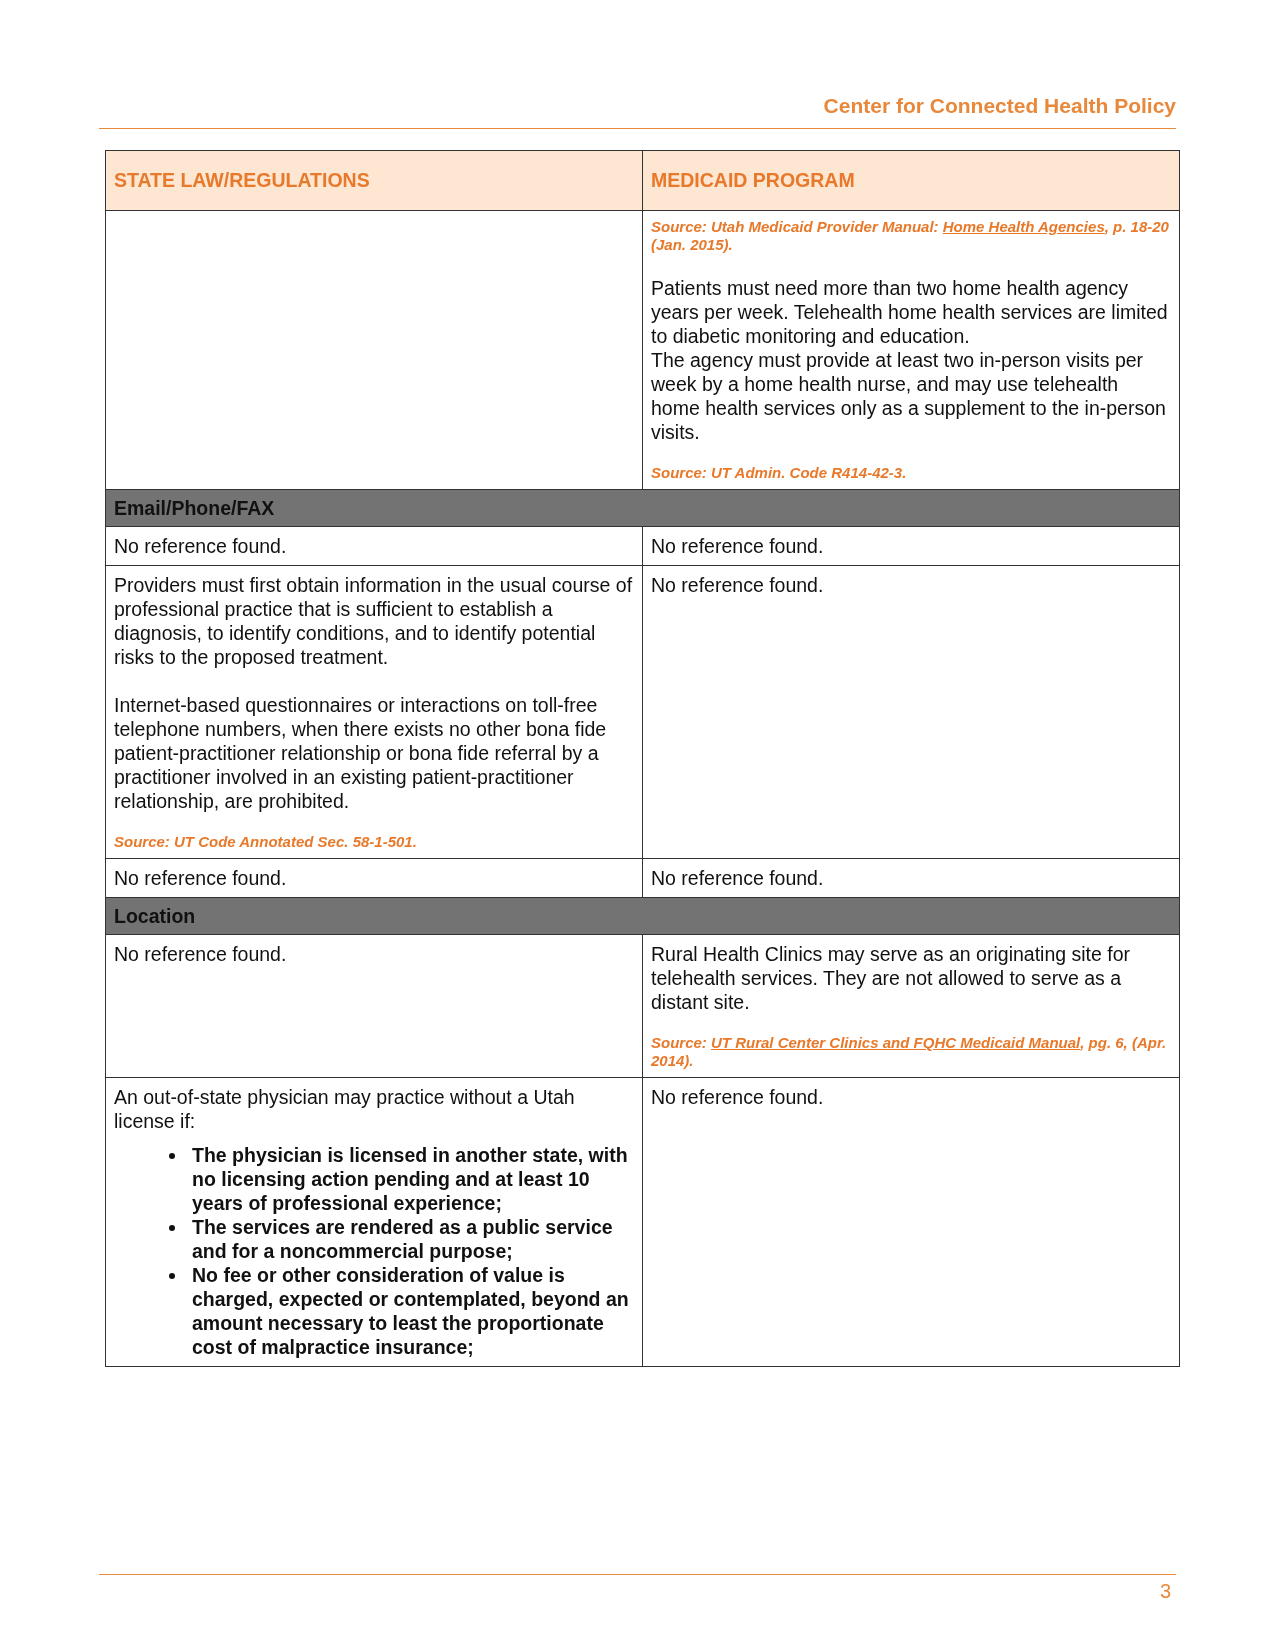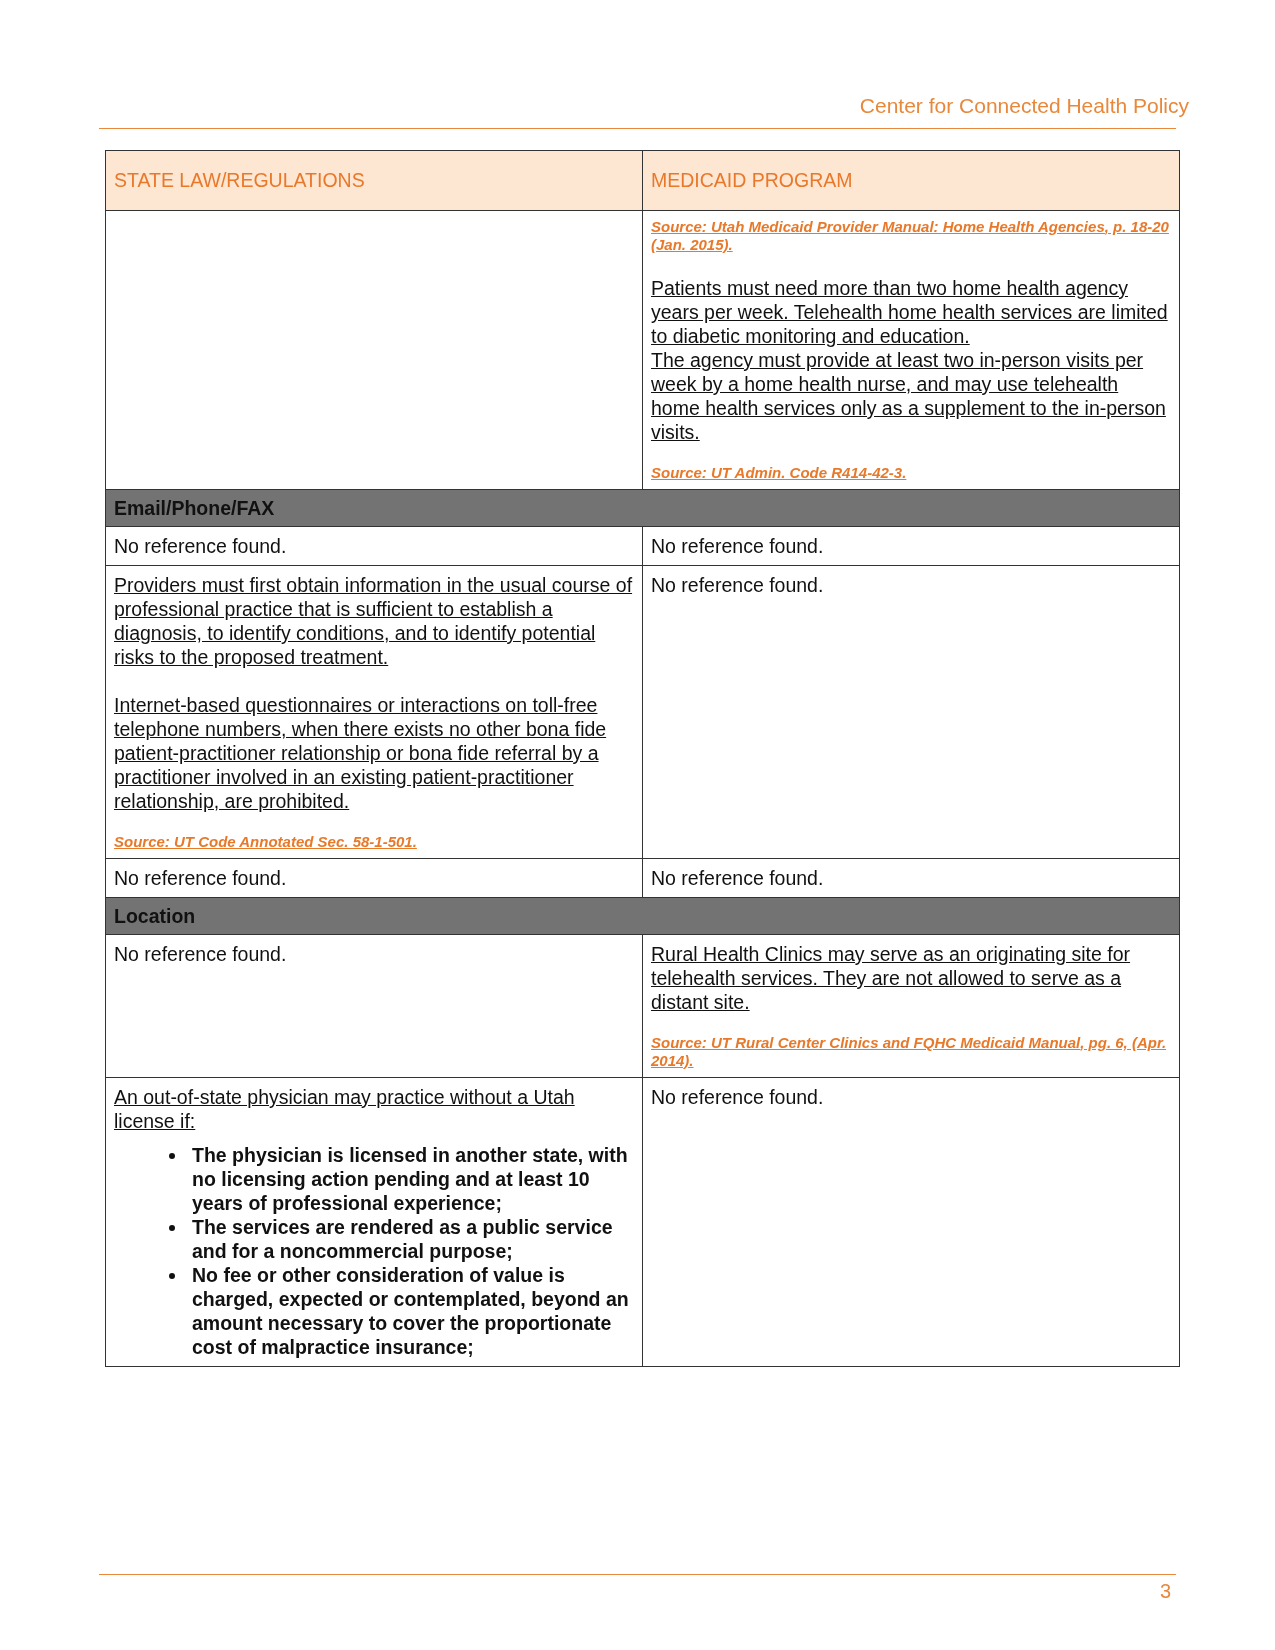--- a/index.html
+++ b/index.html
@@ -1,29 +1,29 @@
 <!DOCTYPE html>
 <html><head>
 <meta charset="utf-8">
 <style>
   html, body { margin:0; padding:0; background:#ffffff; }
   body { width:1275px; height:1650px; position:relative; font-family:"Liberation Sans", sans-serif; color:#111; }
-  .org { position:absolute; right:86px; top:94px; font-size:21px; color:#e8883a; }
+  .org { position:absolute; right:99px; top:94px; font-size:21px; color:#e8883a;font-weight:bold; }
   .rule { position:absolute; left:99px; right:99px; height:1px; background:#e8883a; }
   .rule.top { top:128px; }
   .rule.bottom { top:1574px; }
   .pageno { position:absolute; right:104px; top:1580px; font-size:20px; color:#e8883a; }
   table { position:absolute; left:105px; top:150px; width:1074px; border-collapse:collapse; table-layout:fixed; }
   td { border:1.5px solid #333; vertical-align:top; padding:7px 8px 7px 8px; font-size:19.5px; line-height:24px; }
   col.c1 { width:537px; } col.c2 { width:537px; }
-  tr.hdr td { background:#fde6d2; color:#e8792a; font-weight:normal; height:46px; vertical-align:middle; padding-top:6px; }
+  tr.hdr td { background:#fde6d2; color:#e8792a; font-weight:bold; height:46px; vertical-align:middle; padding-top:6px; }
   tr.sec td { background:#737373; font-weight:bold; padding:6px 8px; height:24px; }
   .src { color:#e8792a; font-style:italic; font-weight:bold; font-size:15px; line-height:18px; }
   .src a { color:#e8792a; text-decoration:underline; }
-  p { margin:0;text-decoration:underline; }
+  p { margin:0; }
   .gap { height:24px; }
   ul { margin:10px 0 0 0; padding-left:74px;font-weight:bold; }
   li { padding-left:4px; }
 </style>
 </head>
 <body>
 
 <div class="org">Center for Connected Health Policy</div>
 <div class="rule top"></div>
 
@@ -79,21 +79,21 @@
       <div class="gap" style="height:20px"></div>
       <p class="src"><span>Source: </span><a>UT Rural Center Clinics and FQHC Medicaid Manual</a><span>, pg. 6, (Apr. 2014).</span></p>
     </td>
   </tr>
   <tr>
     <td>
       <p>An out-of-state physician may practice without a Utah license if:</p>
       <ul>
         <li>The physician is licensed in another state, with no licensing action pending and at least 10 years of professional experience;</li>
         <li>The services are rendered as a public service and for a noncommercial purpose;</li>
-        <li>No fee or other consideration of value is charged, expected or contemplated, beyond an amount necessary to cover the proportionate cost of malpractice insurance;</li>
+        <li>No fee or other consideration of value is charged, expected or contemplated, beyond an amount necessary to least the proportionate cost of malpractice insurance;</li>
       </ul>
     </td>
     <td>No reference found.</td>
   </tr>
 </tbody>
   </table>
 
 <div class="rule bottom"></div>
 <div class="pageno">3</div>
 

